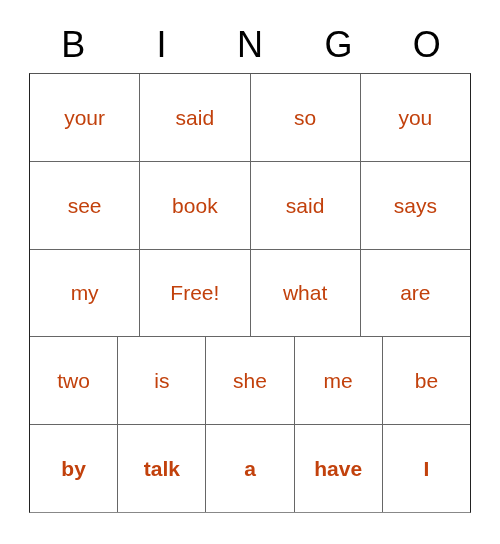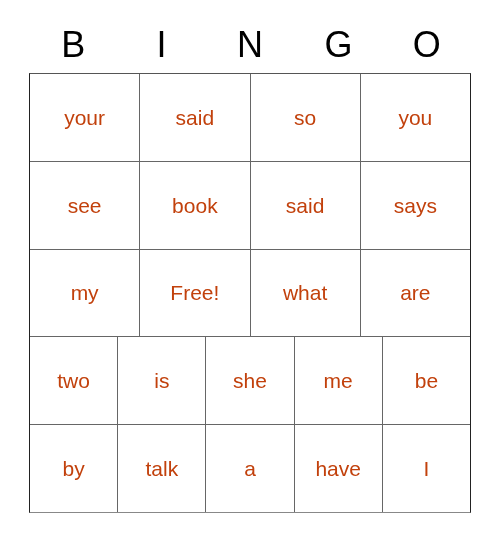--- a/index.html
+++ b/index.html
@@ -52,20 +52,21 @@
     background: #ffffff;
   }
   .grid-row {
     flex: 1 1 0;
     display: flex;
     border-bottom: 1px solid #666666;
     box-sizing: border-box;
   }
   .grid-row:last-child {
     border-bottom: none;
+    font-weight: bold;
   }
   .grid-cell {
     flex: 1 1 0;
     display: flex;
     align-items: center;
     justify-content: center;
     border-right: 1px solid #666666;
     box-sizing: border-box;
     font-size: 21px;
     line-height: 1;

